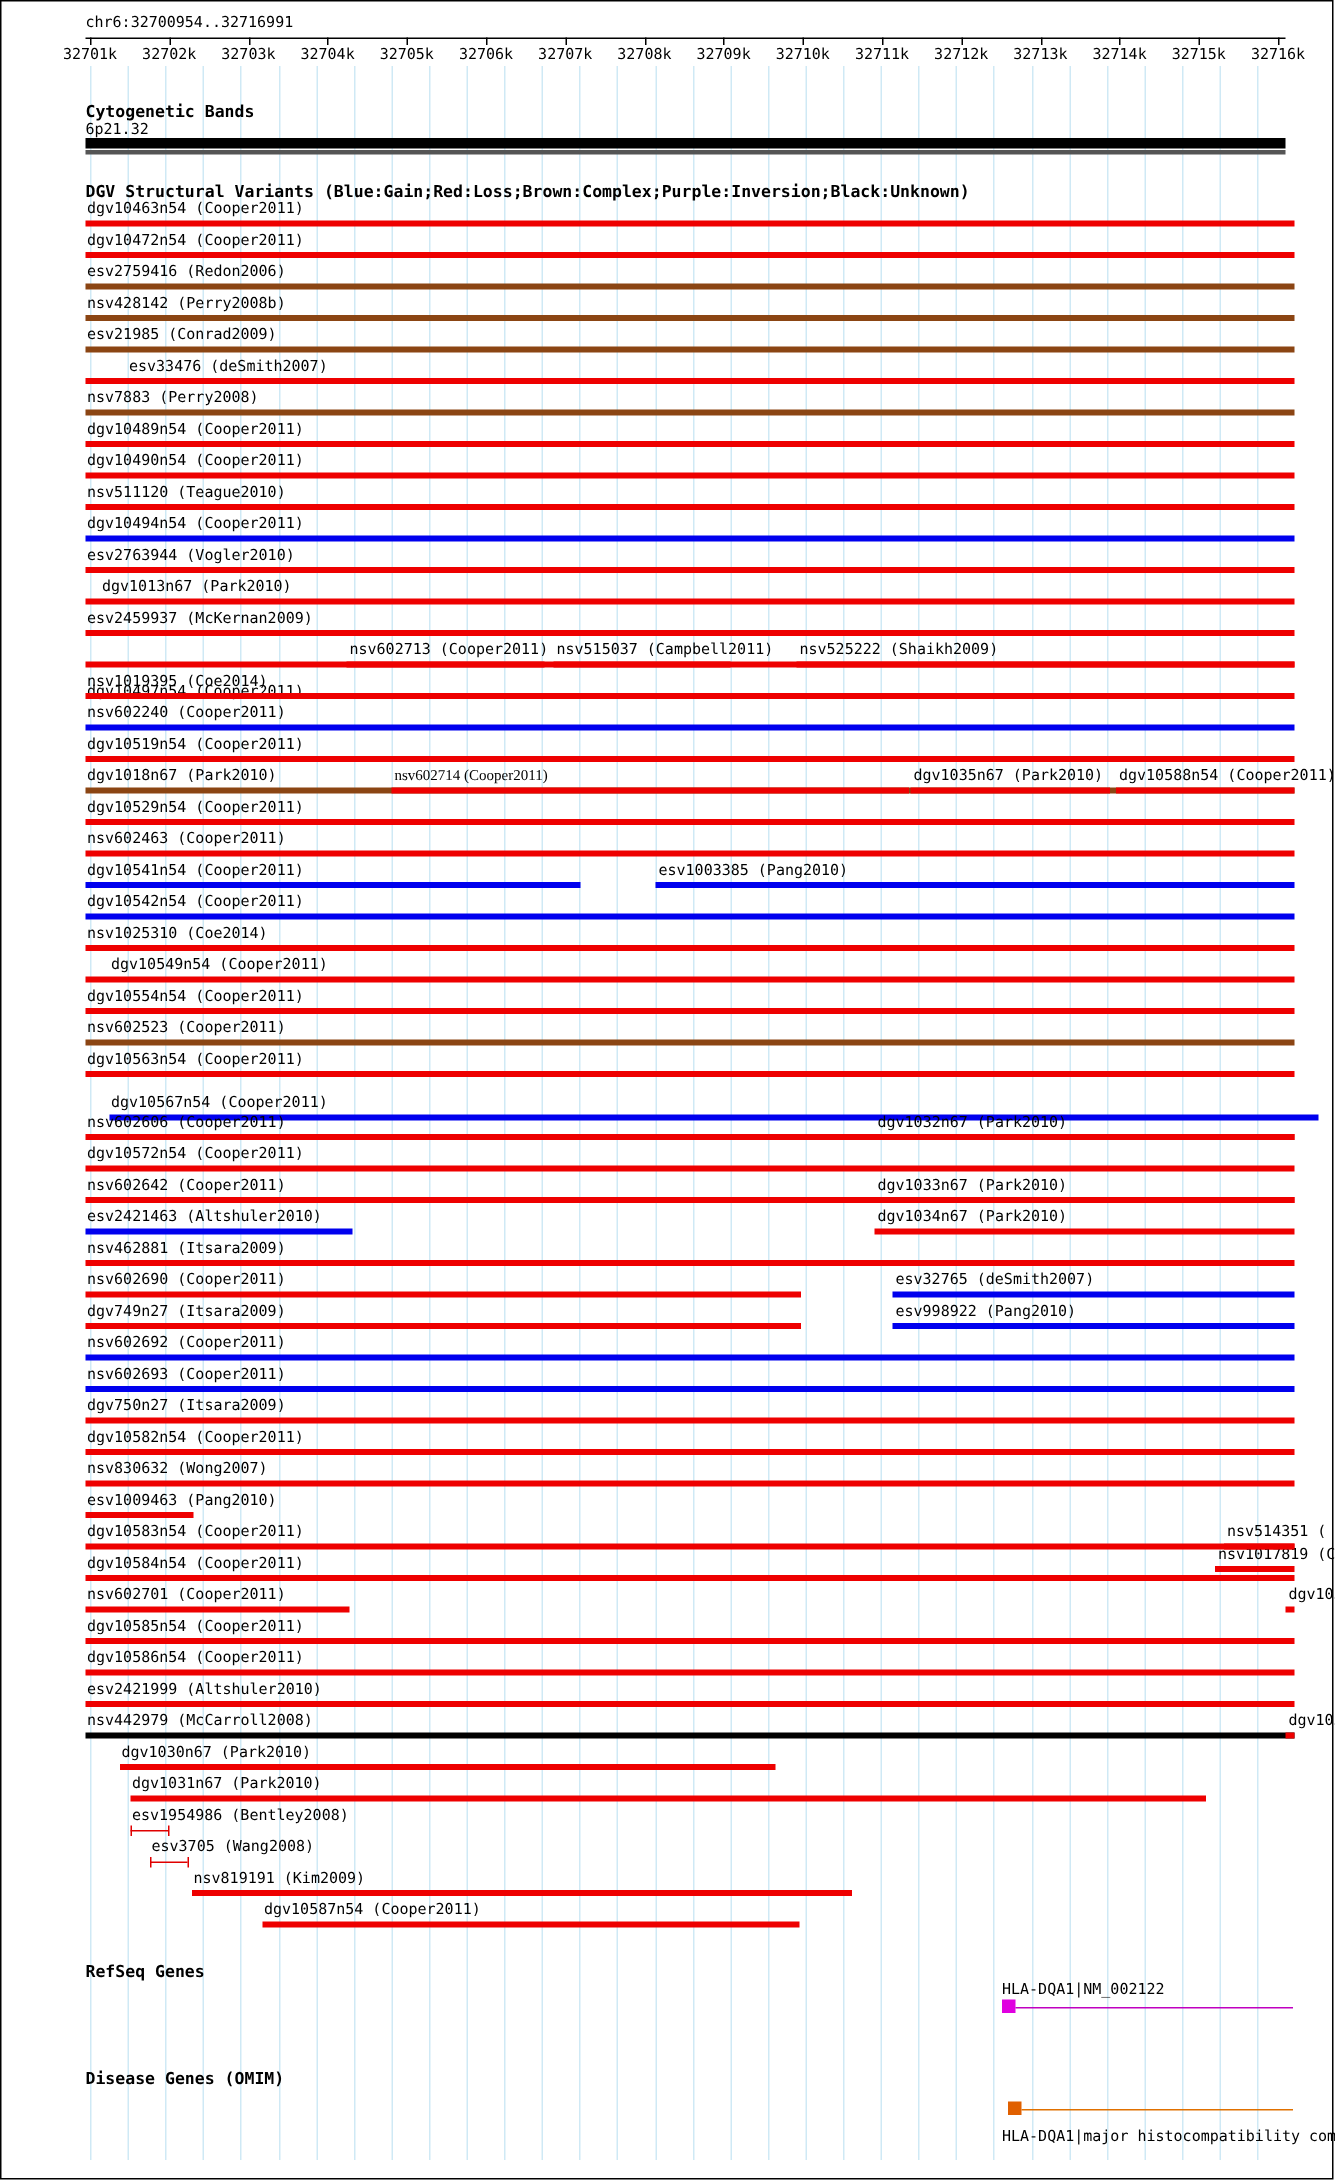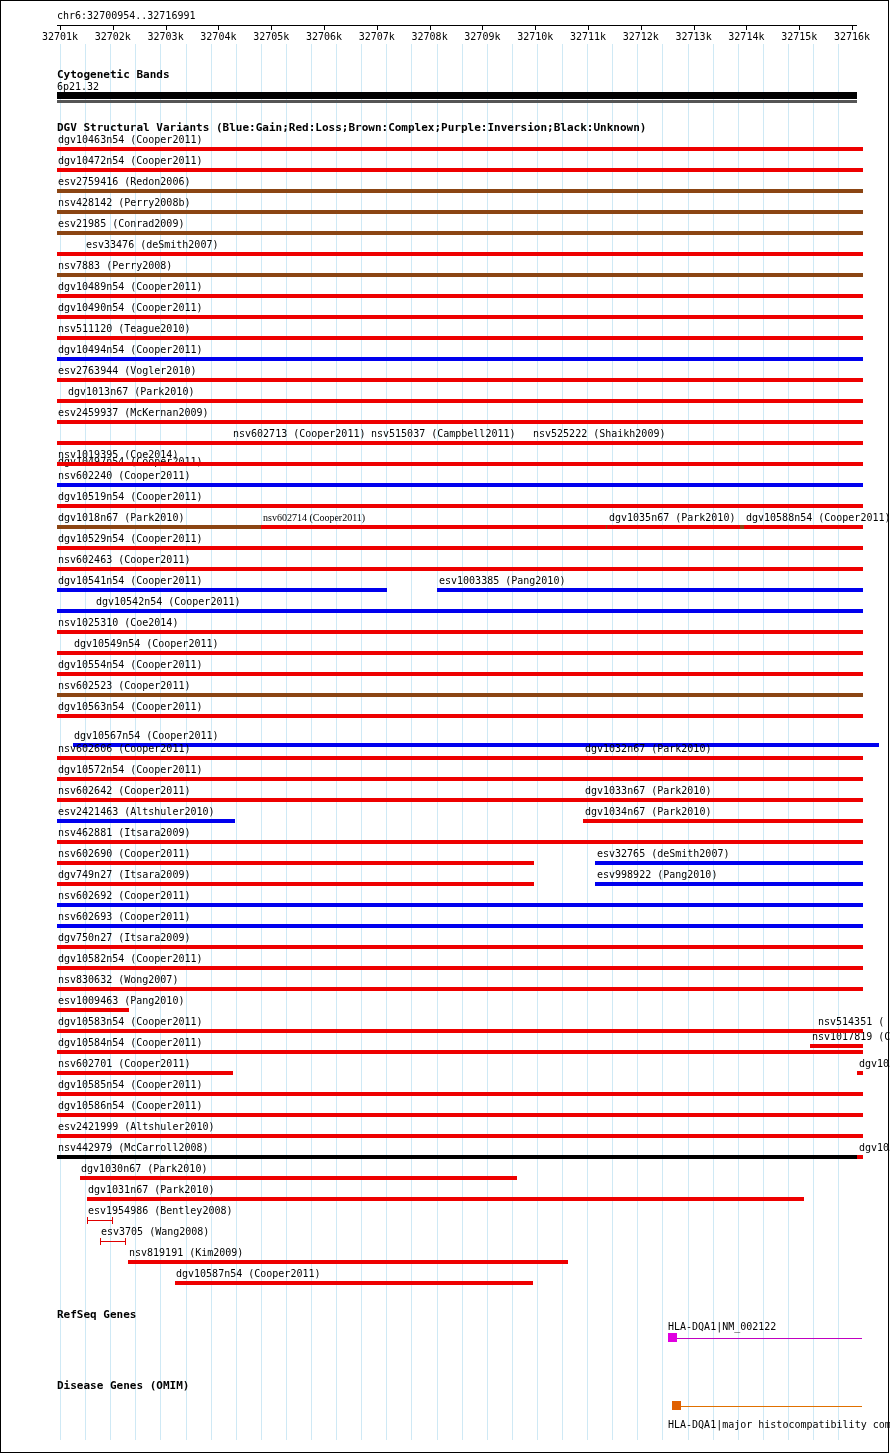--- a/index.html
+++ b/index.html
@@ -207,21 +207,21 @@
       </div>
       <div class="track" style="top: 554px;">
         <div class="trk-label" style="left: 58px; top: 0px;">nsv602463 (Cooper2011)</div>
         <div class="bar" style="left: 57px; top: 13px; width: 806px; background: rgb(238, 0, 0);"></div>
       </div>
       <div class="track" style="top: 575px;">
         <div class="trk-label" style="left: 58px; top: 0px;">dgv10541n54 (Cooper2011)</div>
         <div class="bar" style="left: 57px; top: 13px; width: 330px; background: rgb(0, 0, 238);"></div>
       </div>
       <div class="track" style="top: 596px;">
-        <div class="trk-label" style="left: 58px; top: 0px; margin-left: 38px;">dgv10542n54 (Cooper2011)</div>
+        <div class="trk-label" style="left: 58px; top: 0px;">dgv10542n54 (Cooper2011)</div>
         <div class="bar" style="left: 57px; top: 13px; width: 806px; background: rgb(0, 0, 238);"></div>
       </div>
       <div class="track" style="top: 617px;">
         <div class="trk-label" style="left: 58px; top: 0px;">nsv1025310 (Coe2014)</div>
         <div class="bar" style="left: 57px; top: 13px; width: 806px; background: rgb(238, 0, 0);"></div>
       </div>
       <div class="track" style="top: 638px;">
         <div class="trk-label" style="left: 74px; top: 0px;">dgv10549n54 (Cooper2011)</div>
         <div class="bar" style="left: 57px; top: 13px; width: 806px; background: rgb(238, 0, 0);"></div>
       </div>

